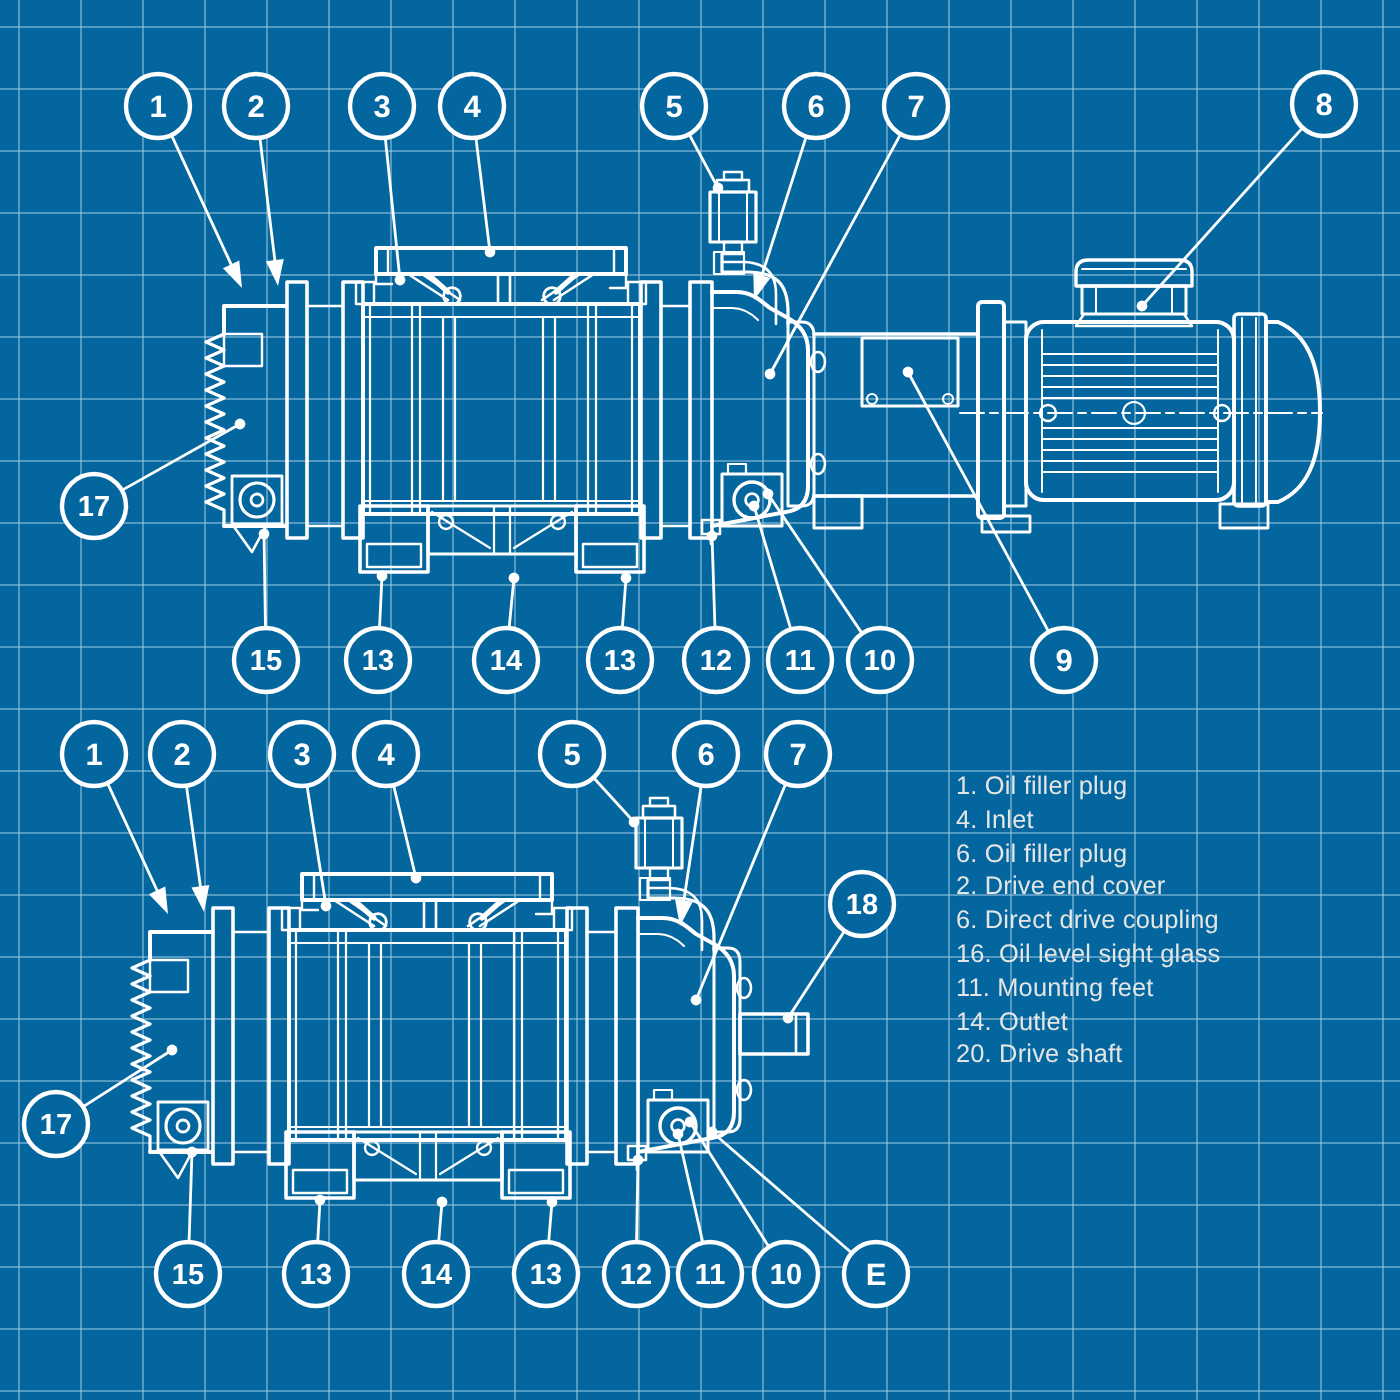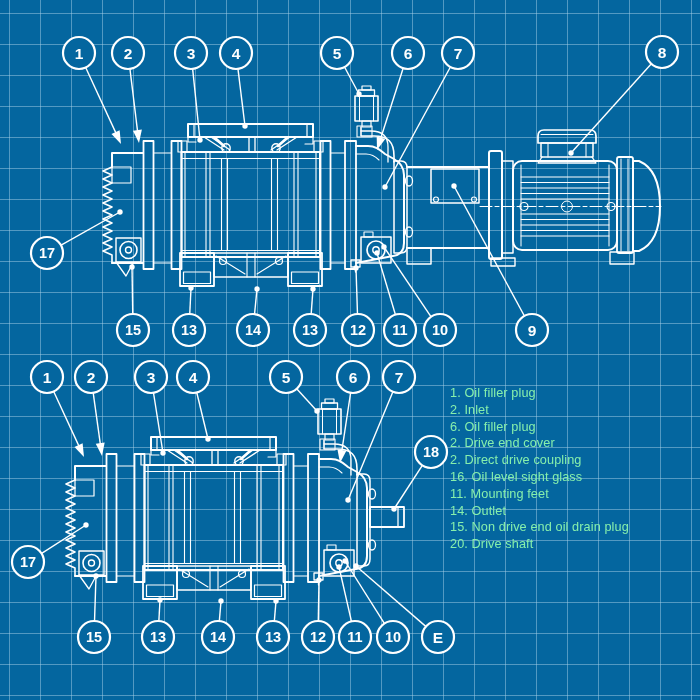--- a/index.html
+++ b/index.html
@@ -8,22 +8,22 @@
     background-color:#04669f;
     background-image:
       linear-gradient(to right, rgba(170,210,232,.48) 1px, transparent 1px),
       linear-gradient(to bottom, rgba(170,210,232,.48) 1px, transparent 1px);
     background-size:31px 31px;
     background-position:9px 13px;
     font-family:"Liberation Sans", sans-serif;
   }
   #art{position:absolute;left:0;top:0;}
   .legend{
-    position:absolute;left:450px;top:385px;
-    color:#86efac;
+    position:absolute;left:478px;top:385px;
+    color:#e5e5e5;
     font-size:12.7px;line-height:16.8px;
     white-space:nowrap;
     letter-spacing:.1px;
   }
   .legend div{height:16.8px;}
   text.co{
     font-family:"Liberation Sans", sans-serif;
     font-weight:bold;fill:#ffffff;
   }
 </style>
@@ -343,22 +343,21 @@
           <circle cx="356" cy="566" r="2.7" fill="#ffffff"></circle>
           <circle cx="438" cy="637" r="16" fill="#04669f" stroke="#ffffff" stroke-width="2.2"></circle>
           <text x="438" y="637" dy="0.36em" text-anchor="middle" font-size="15.5" class="co">E</text>
         </g>
       </g>
   </g>
 </svg>
 
 <div class="legend">
     <div>1. Oil filler plug</div>
-    <div>2. Inlet</div>
+    <div>4. Inlet</div>
     <div>6. Oil filler plug</div>
     <div>2. Drive end cover</div>
-    <div>2. Direct drive coupling</div>
+    <div>6. Direct drive coupling</div>
     <div>16. Oil level sight glass</div>
     <div>11. Mounting feet</div>
     <div>14. Outlet</div>
-    <div>15. Non drive end oil drain plug</div>
     <div>20. Drive shaft</div>
   </div>
 
 </body></html>

